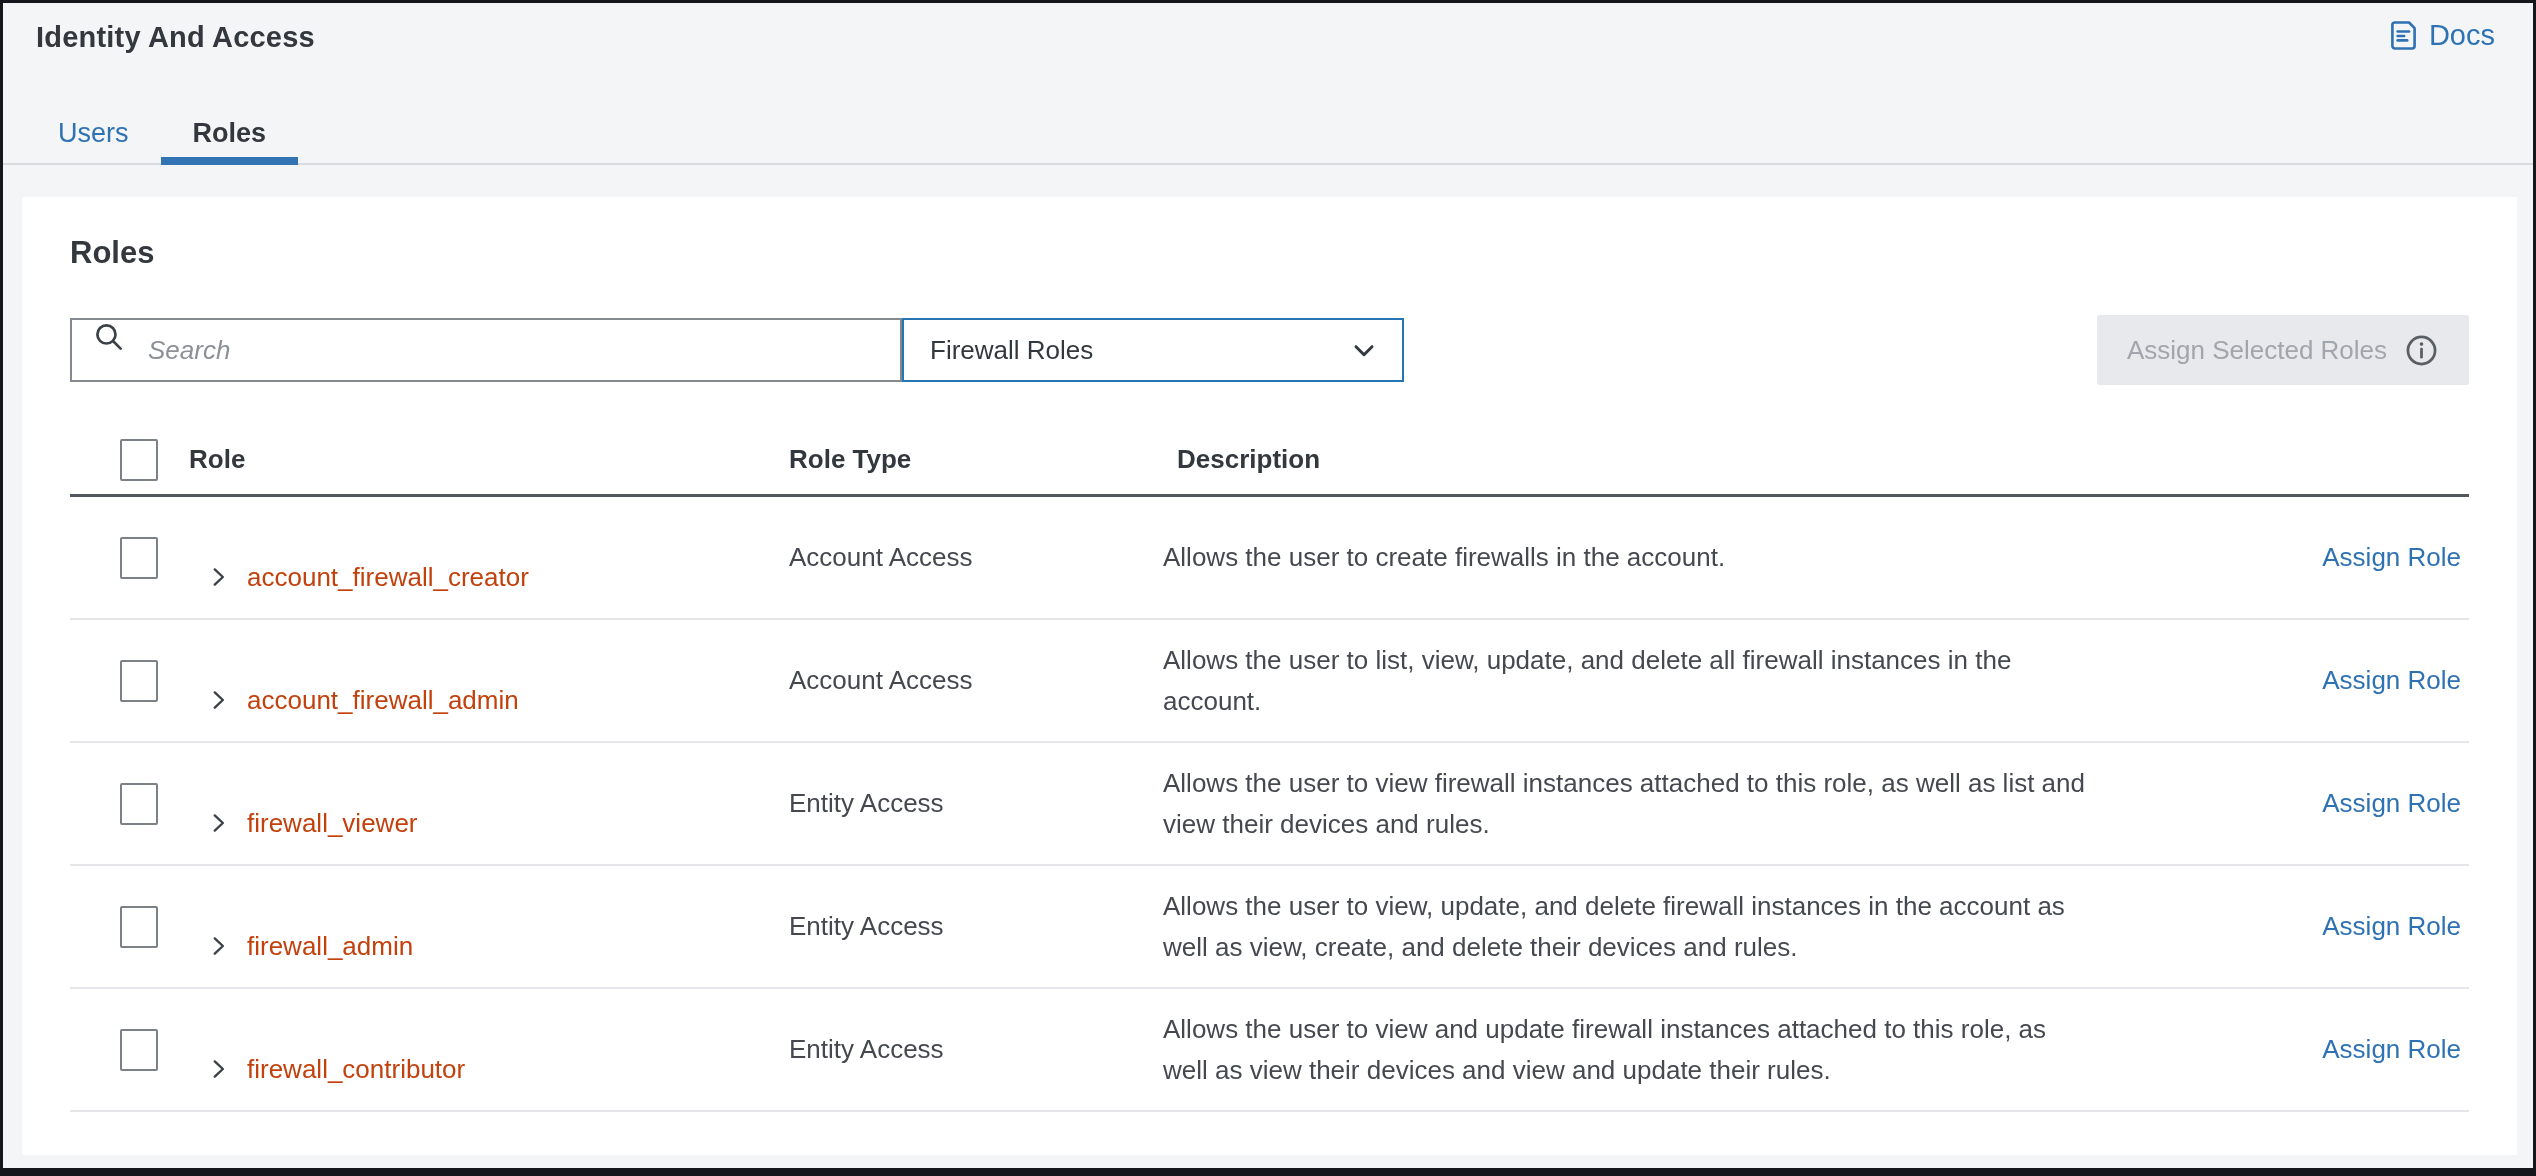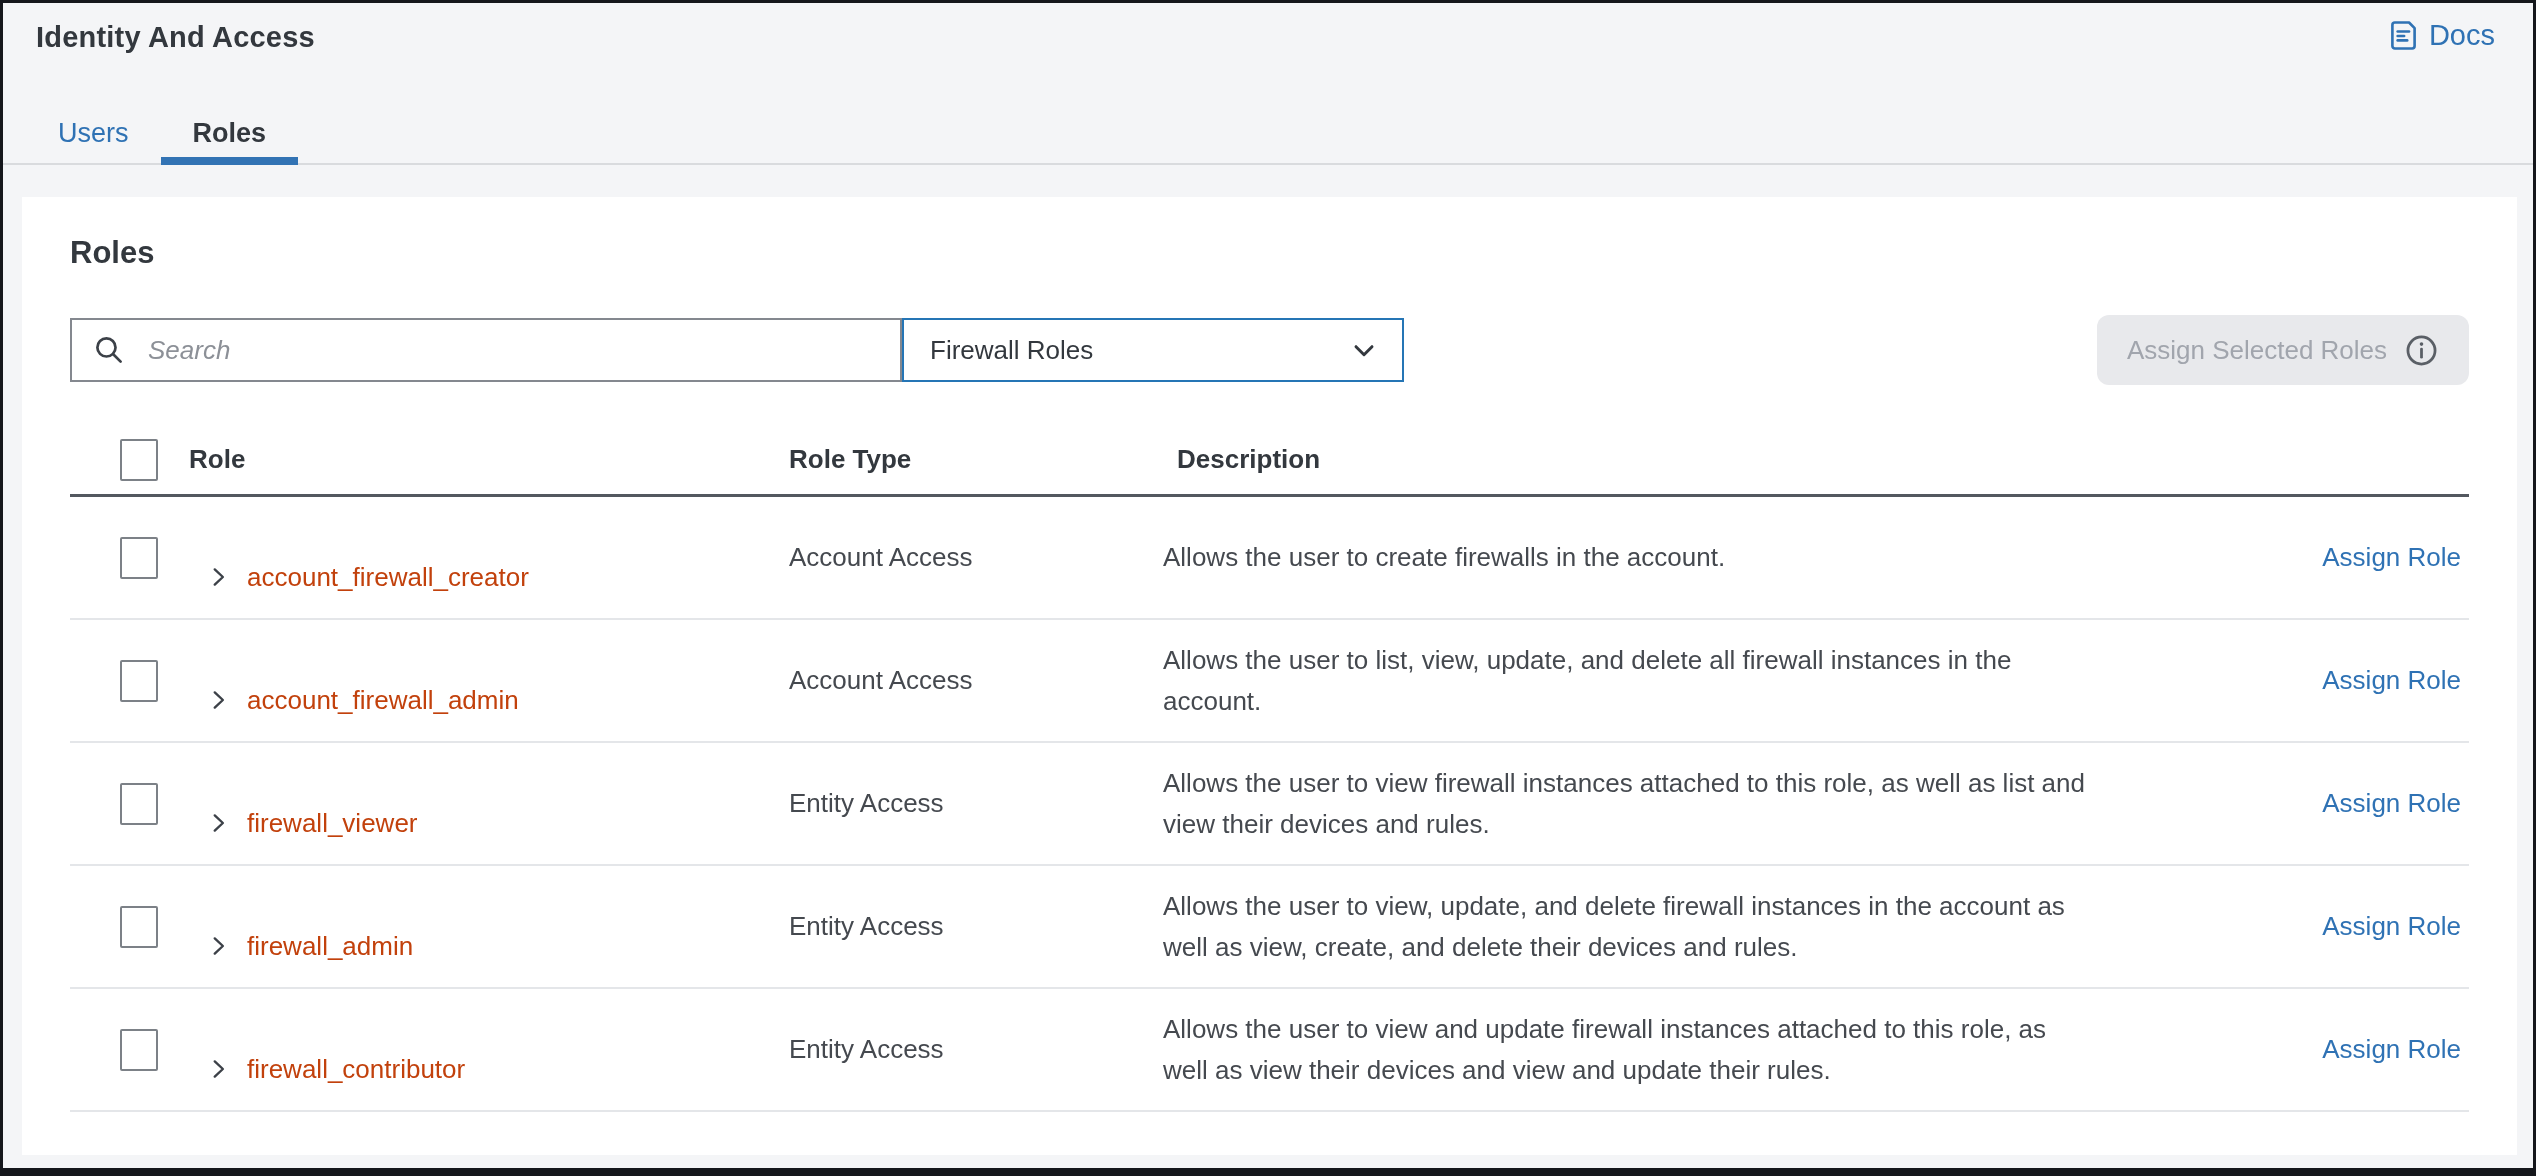--- a/index.html
+++ b/index.html
@@ -83,21 +83,21 @@
 
   
   .controls {
     display: flex;
     align-items: center;
     margin-top: 46px;
     height: 66px;
   }
   .search-box {
     display: flex;
-    align-items: center;
+    align-items: flex-start;
     width: 832px;
     height: 64px;
     border: 2px solid #84888f;
     background: #fff;
     padding-left: 20px;
   }
   .search-box input {
     flex: 1;
     border: 0;
     outline: none;
@@ -125,21 +125,21 @@
 
   .assign-btn {
     display: flex;
     align-items: center;
     justify-content: center;
     gap: 17px;
     margin-left: auto;
     width: 372px;
     height: 70px;
     border: 0;
-    border-radius: 12px;
+    border-radius: 2px;
     background: #e8e9ec;
     color: #a1a5ad;
     font-family: "Liberation Sans", sans-serif;
     font-size: 26px;
     cursor: not-allowed;
   }
 
   
   .table { margin-top: 42px; }
   .thead, .row {

